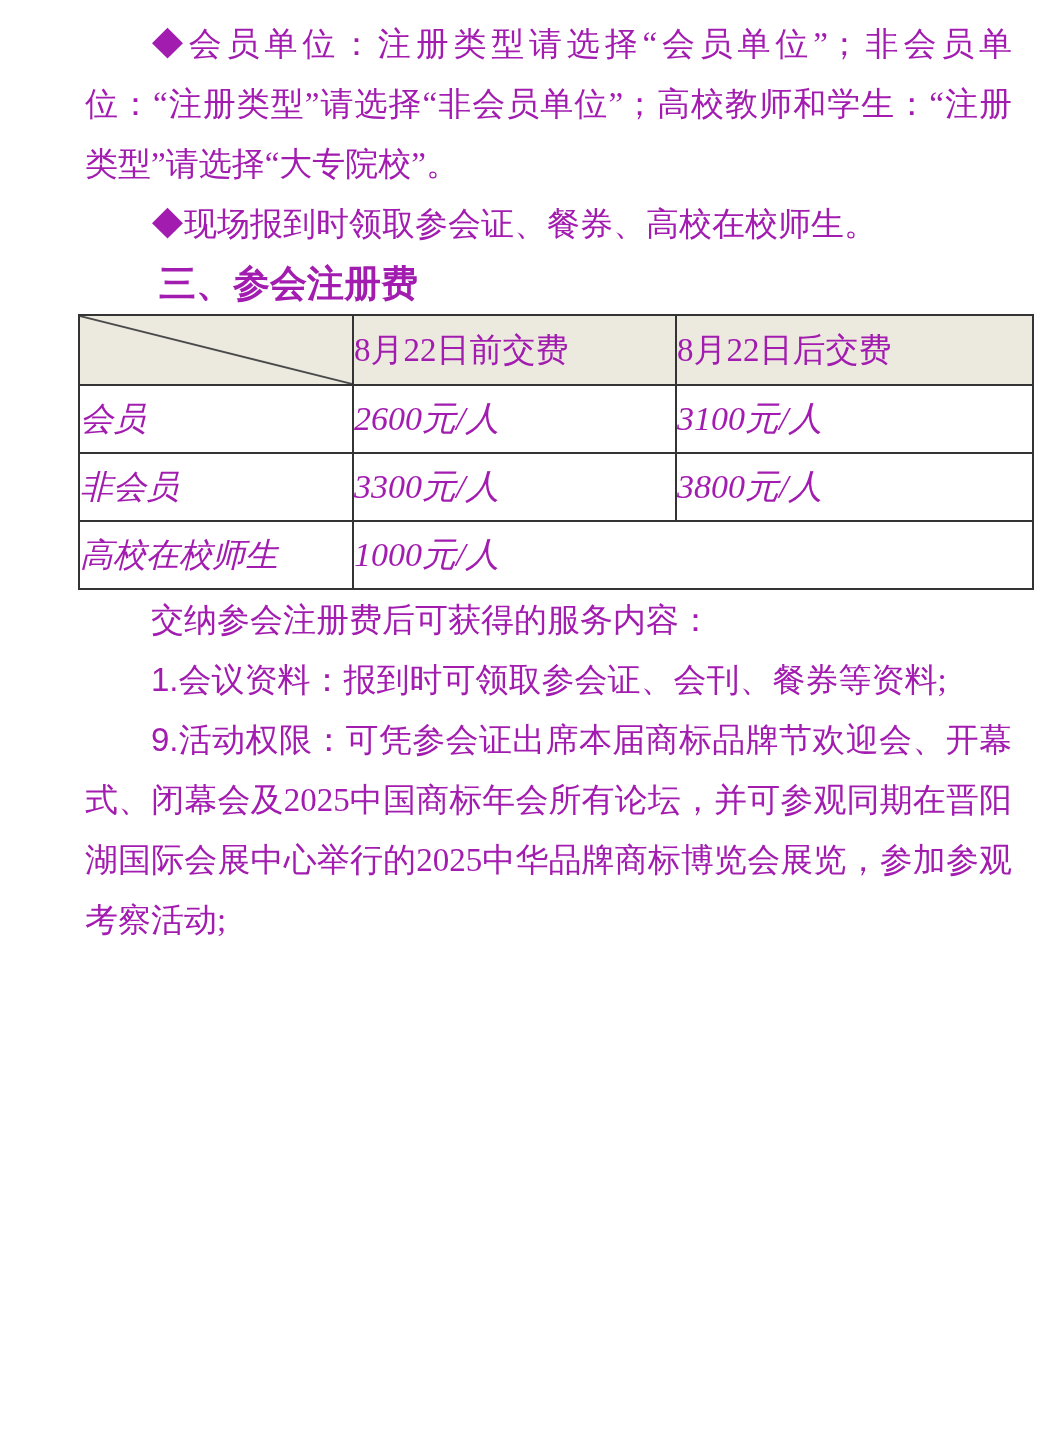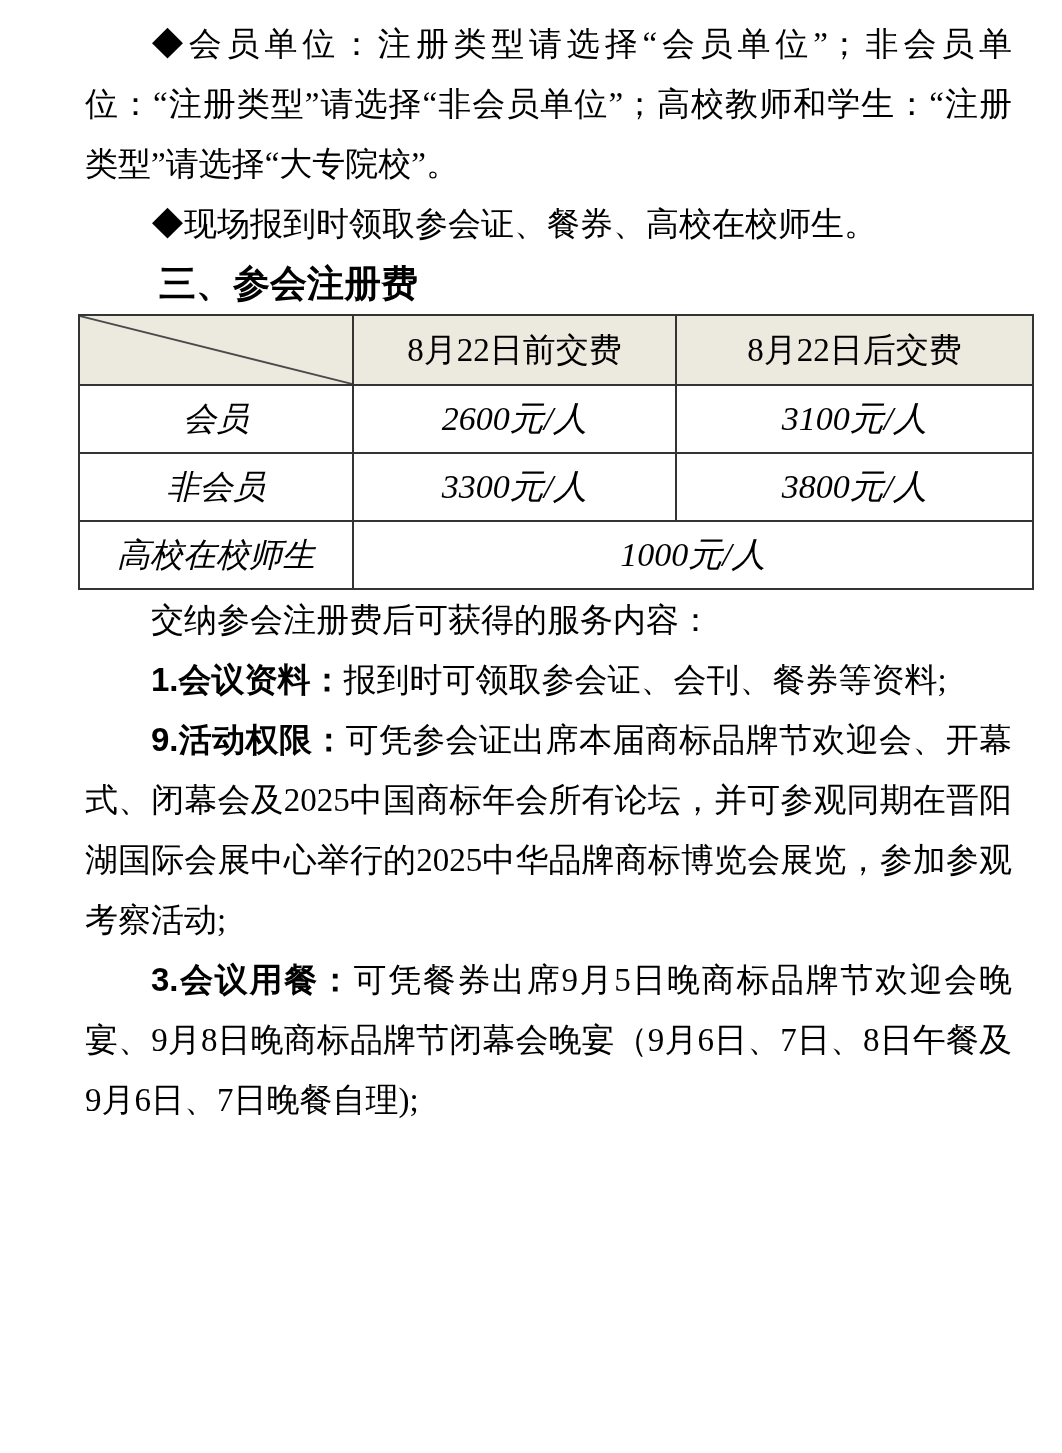--- a/index.html
+++ b/index.html
@@ -3,21 +3,21 @@
 <meta charset="utf-8">
 <style>
   html, body { margin: 0; padding: 0; background: #ffffff; }
   .page {
     position: relative;
     width: 1062px;
     height: 1453px;
     box-sizing: border-box;
     padding: 14px 50px 0 85px;
     background: #ffffff;
-    color: #000000;
+    color: #a21caf;
     overflow: hidden;
     font-family: "Liberation Serif", serif;
   }
   p.body-para {
     margin: 0;
     font-size: 33px;
     line-height: 60px;
     text-align: justify;
     text-justify: inter-ideograph;
     text-indent: 2em;
@@ -32,42 +32,41 @@
     text-align: left;
   }
   table.fee-table {
     width: 954px;
     margin: 0 0 0 -7px;
     border-collapse: collapse;
     table-layout: fixed;
   }
   .fee-table td {
     border: 2px solid #343434;
-    text-align: center;
     vertical-align: middle;
     padding: 0;
     font-size: 33px;
     overflow: hidden;
   }
   .fee-table .hdr-row td {
     height: 68px;
     background: #ece9df;
   }
   .fee-table .data-row td { height: 66px; background: #ffffff; font-style: italic; }
   .fee-table .fee-value { font-size: 34px; }
   .corner-cell { position: relative; }
   .corner-cell svg {
     position: absolute;
     left: 0; top: 0;
     width: 100%; height: 100%;
     display: block;
   }
   .svc-lead {
     font-family: "Liberation Sans", sans-serif;
-    font-weight: bold;
+    font-weight: normal;
   }
   .intro-gap { margin-top: 0px; }
 </style>
 </head>
 <body>
 
 <div class="page">
 
   <p class="body-para">◆会员单位：注册类型请选择“会员单位”；非会员单位：“注册类型”请选择“非会员单位”；高校教师和学生：“注册类型”请选择“大专院校”。</p>
   <p class="body-para">◆现场报到时领取参会证、餐券、高校在校师生。</p>
@@ -106,16 +105,15 @@
       </tr>
     </tbody>
   </table>
 
   <p class="body-para intro-gap">交纳参会注册费后可获得的服务内容：</p>
 
   <p class="body-para"><span class="svc-lead">1.会议资料：</span><span>报到时可领取参会证、会刊、餐券等资料;</span></p>
 
   <p class="body-para"><span class="svc-lead">9.活动权限：</span><span>可凭参会证出席本届商标品牌节欢迎会、开幕式、闭幕会及2025中国商标年会所有论坛，并可参观同期在晋阳湖国际会展中心举行的2025中华品牌商标博览会展览，参加参观考察活动;</span></p>
 
-  <p class="body-para"><span class="svc-lead">3.会议用餐：</span><span>可凭餐券出席9月5日晚商标品牌节欢迎会晚宴、9月8日晚商标品牌节闭幕会晚宴（9月6日、7日、8日午餐及9月6日、7日晚餐自理);</span></p>
 
 
 </div>
 
 </body></html>

